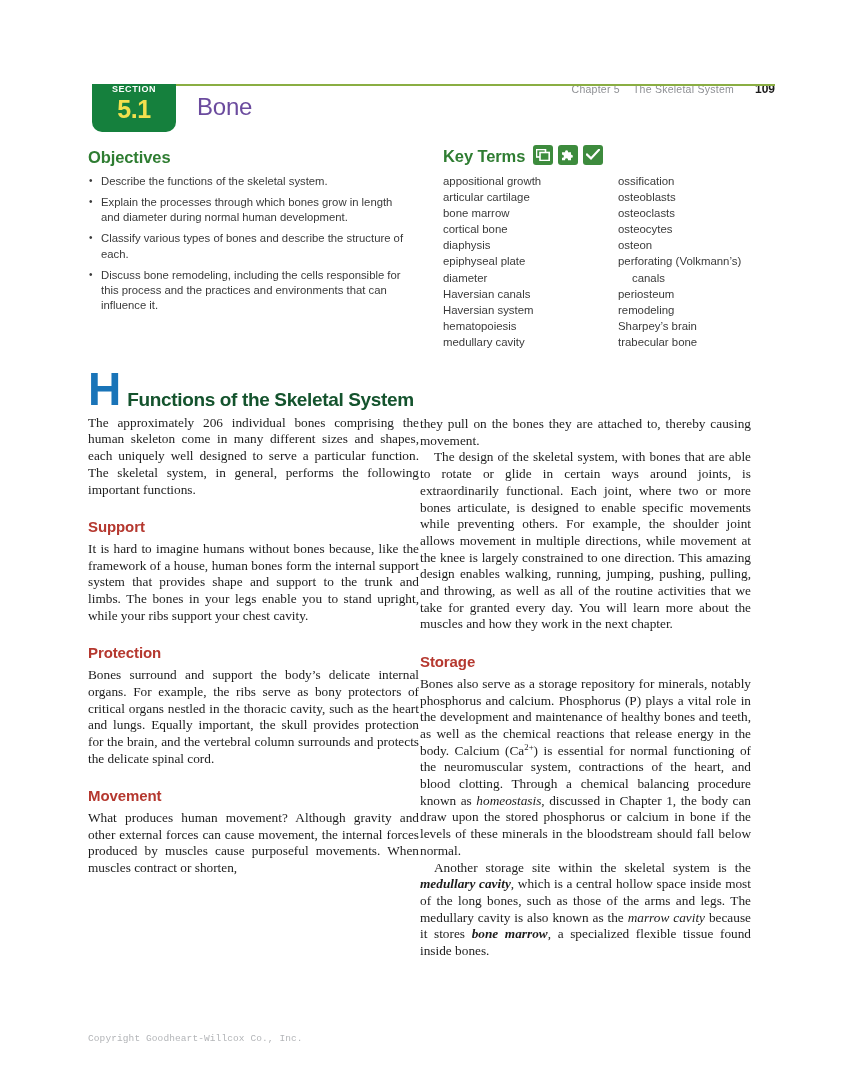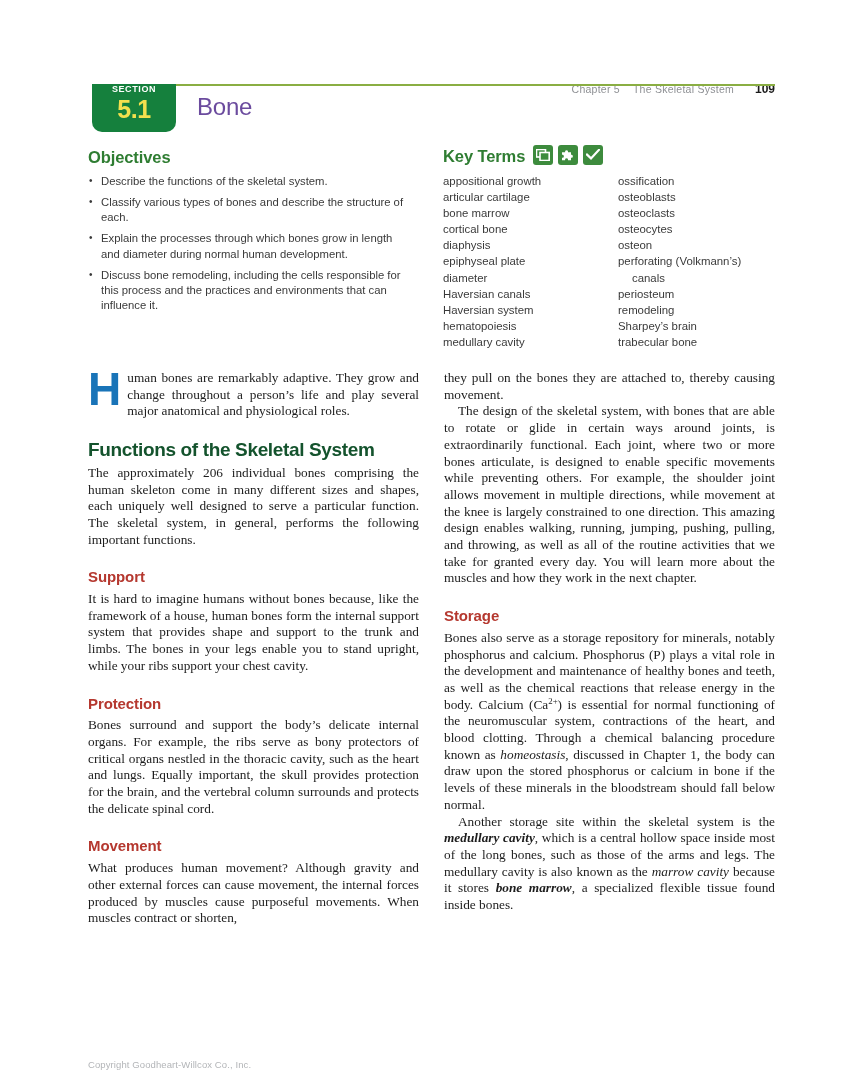--- a/index.html
+++ b/index.html
@@ -183,21 +183,21 @@
     width: 331px;
     font-family: "Liberation Serif", serif;
     font-size: 13.3px;
     line-height: 16.7px;
     color: #1c1c1c;
     text-align: justify;
     -webkit-hyphens: none;
     hyphens: none;
   }
   .col.left  { left: 88px; }
-  .col.right { left: 444px; }
+  .col.right { left: 420px; margin-top: 46px; }
 
   .col p {
     margin: 0 0 0 0;
     text-indent: 14px;
   }
   .col p.noindent { text-indent: 0; }
   .col p + p { margin-top: 0; }
 
   .dropcap {
     float: left;
@@ -229,22 +229,22 @@
   }
 
   i.it { font-style: italic; }
   b.bi { font-style: italic; font-weight: bold; }
   sup.sup { font-size: .66em; vertical-align: super; line-height: 0; }
 
   
   .footer {
     position: absolute;
     left: 88px;
-    top: 1059px;
-    font-family: Liberation Sans, sans-serif;
+    top: 1033px;
+    font-family: Liberation Mono, monospace;
     font-size: 9.5px;
     color: #b3b5b8;
     letter-spacing: .1px;
   }
 </style>
 </head>
 <body>
 
 <div class="page">
 
@@ -258,22 +258,22 @@
   <div class="sec-badge">
     <span class="sec-word">SECTION</span>
     <span class="sec-num">5.1</span>
   </div>
   <div class="sec-title">Bone</div>
 
   <div class="obj-block">
     <h2 class="green-head">Objectives</h2>
     <ul class="obj-list">
       <li>Describe the functions of the skeletal system.</li>
+      <li>Explain the processes through which bones grow in length and diameter during normal human development.</li>
       <li>Classify various types of bones and describe the structure of each.</li>
-      <li>Explain the processes through which bones grow in length and diameter during normal human development.</li>
       <li>Discuss bone remodeling, including the cells responsible for this process and the practices and environments that can influence it.</li>
     </ul>
   </div>
 
   <div class="kt-block">
     <div class="kt-headrow">
       <h2 class="green-head">Key Terms</h2>
       <div class="kt-icons">
         <span class="kt-icon">
           <svg width="14" height="12" viewBox="0 0 14 12" aria-hidden="true">
@@ -321,21 +321,21 @@
           <li>periosteum</li>
           <li>remodeling</li>
           <li>Sharpey’s brain</li>
           <li>trabecular bone</li>
         </ul>
       </div>
     </div>
   </div>
 
   <div class="col left">
-    <p class="noindent"><span class="dropcap">H</span><span>uman bones are remarkably adaptive. They grow and change throughout a person’s life and play several major anatomical and physiological roles.</span></p>
+    <p class="noindent"><span class="dropcap">H</span></p>
 
     <h2 class="blue-head">Functions of the Skeletal System</h2>
     <p class="noindent">The approximately 206 individual bones comprising the human skeleton come in many different sizes and shapes, each uniquely well designed to serve a particular function. The skeletal system, in general, performs the following important functions.</p>
 
     <h3 class="red-head">Support</h3>
     <p class="noindent">It is hard to imagine humans without bones because, like the framework of a house, human bones form the internal support system that provides shape and support to the trunk and limbs. The bones in your legs enable you to stand upright, while your ribs support your chest cavity.</p>
 
     <h3 class="red-head">Protection</h3>
     <p class="noindent">Bones surround and support the body’s delicate internal organs. For example, the ribs serve as bony protectors of critical organs nestled in the thoracic cavity, such as the heart and lungs. Equally important, the skull provides protection for the brain, and the vertebral column surrounds and protects the delicate spinal cord.</p>
 

